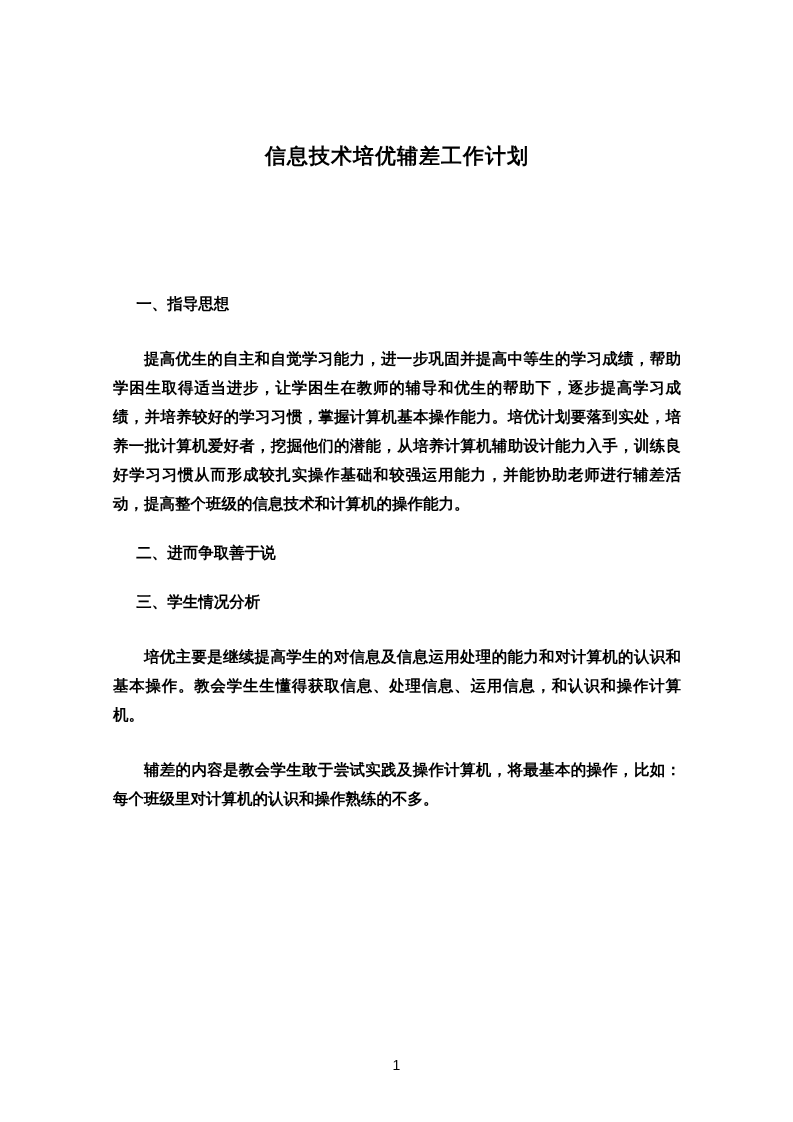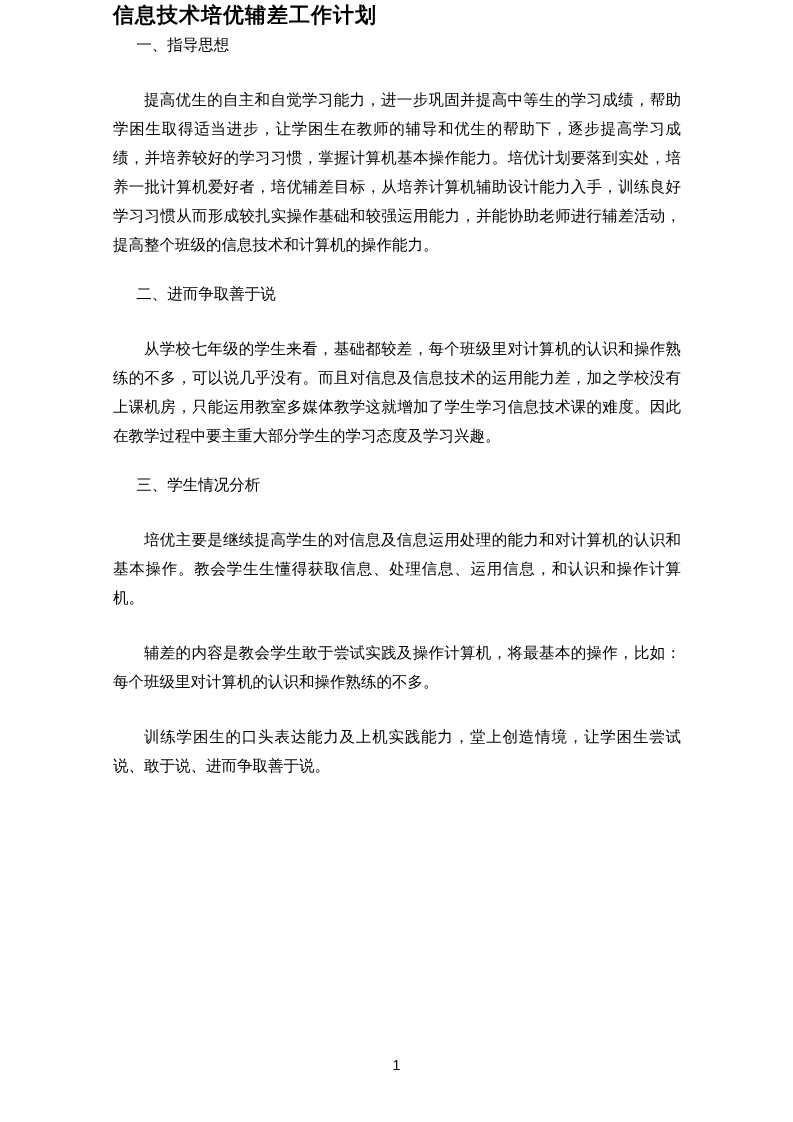--- a/index.html
+++ b/index.html
@@ -16,30 +16,33 @@
       background: #ffffff;
       overflow: hidden;
     }
     .content {
       position: absolute;
       left: 113px;
       right: 112px;
       top: 0;
     }
     .doc-title {
+      padding-top: 141px;
+      text-align: center;
       font-size: 21px;
       font-weight: bold;
       letter-spacing: 1px;
       line-height: 30px;
     }
     .body-text {
+      margin-top: 118px;
       font-size: 15.5px;
       line-height: 29px;
       text-align: justify;
-      font-weight: 400;
+      font-weight: 700;
     }
     .sec-heading {
       text-indent: 1.5em;
       margin-top: 20px;
     }
     .sec-heading.first {
       margin-top: 0;
     }
     .para {
       text-indent: 2em;
@@ -57,26 +60,24 @@
   </style>
 </head>
 <body>
 
 <div class="page">
   <div class="content">
     <h1 class="doc-title">信息技术培优辅差工作计划</h1>
 
     <div class="body-text">
       <p class="sec-heading first">一、指导思想</p>
-      <p class="para">提高优生的自主和自觉学习能力，进一步巩固并提高中等生的学习成绩，帮助学困生取得适当进步，让学困生在教师的辅导和优生的帮助下，逐步提高学习成绩，并培养较好的学习习惯，掌握计算机基本操作能力。培优计划要落到实处，培养一批计算机爱好者，培优辅差目标，从培养计算机辅助设计能力入手，训练良好学习习惯从而形成较扎实操作基础和较强运用能力，并能协助老师进行辅差活动，提高整个班级的信息技术和计算机的操作能力。</p>
+      <p class="para">提高优生的自主和自觉学习能力，进一步巩固并提高中等生的学习成绩，帮助学困生取得适当进步，让学困生在教师的辅导和优生的帮助下，逐步提高学习成绩，并培养较好的学习习惯，掌握计算机基本操作能力。培优计划要落到实处，培养一批计算机爱好者，挖掘他们的潜能，从培养计算机辅助设计能力入手，训练良好学习习惯从而形成较扎实操作基础和较强运用能力，并能协助老师进行辅差活动，提高整个班级的信息技术和计算机的操作能力。</p>
 
       <p class="sec-heading">二、进而争取善于说</p>
-      <p class="para">从学校七年级的学生来看，基础都较差，每个班级里对计算机的认识和操作熟练的不多，可以说几乎没有。而且对信息及信息技术的运用能力差，加之学校没有上课机房，只能运用教室多媒体教学这就增加了学生学习信息技术课的难度。因此在教学过程中要主重大部分学生的学习态度及学习兴趣。</p>
 
       <p class="sec-heading">三、学生情况分析</p>
       <p class="para">培优主要是继续提高学生的对信息及信息运用处理的能力和对计算机的认识和基本操作。教会学生生懂得获取信息、处理信息、运用信息，和认识和操作计算机。</p>
       <p class="para">辅差的内容是教会学生敢于尝试实践及操作计算机，将最基本的操作，比如：每个班级里对计算机的认识和操作熟练的不多。</p>
-      <p class="para">训练学困生的口头表达能力及上机实践能力，堂上创造情境，让学困生尝试说、敢于说、进而争取善于说。</p>
     </div>
   </div>
 
   <div class="page-number">1</div>
 </div>
 
 </body></html>

